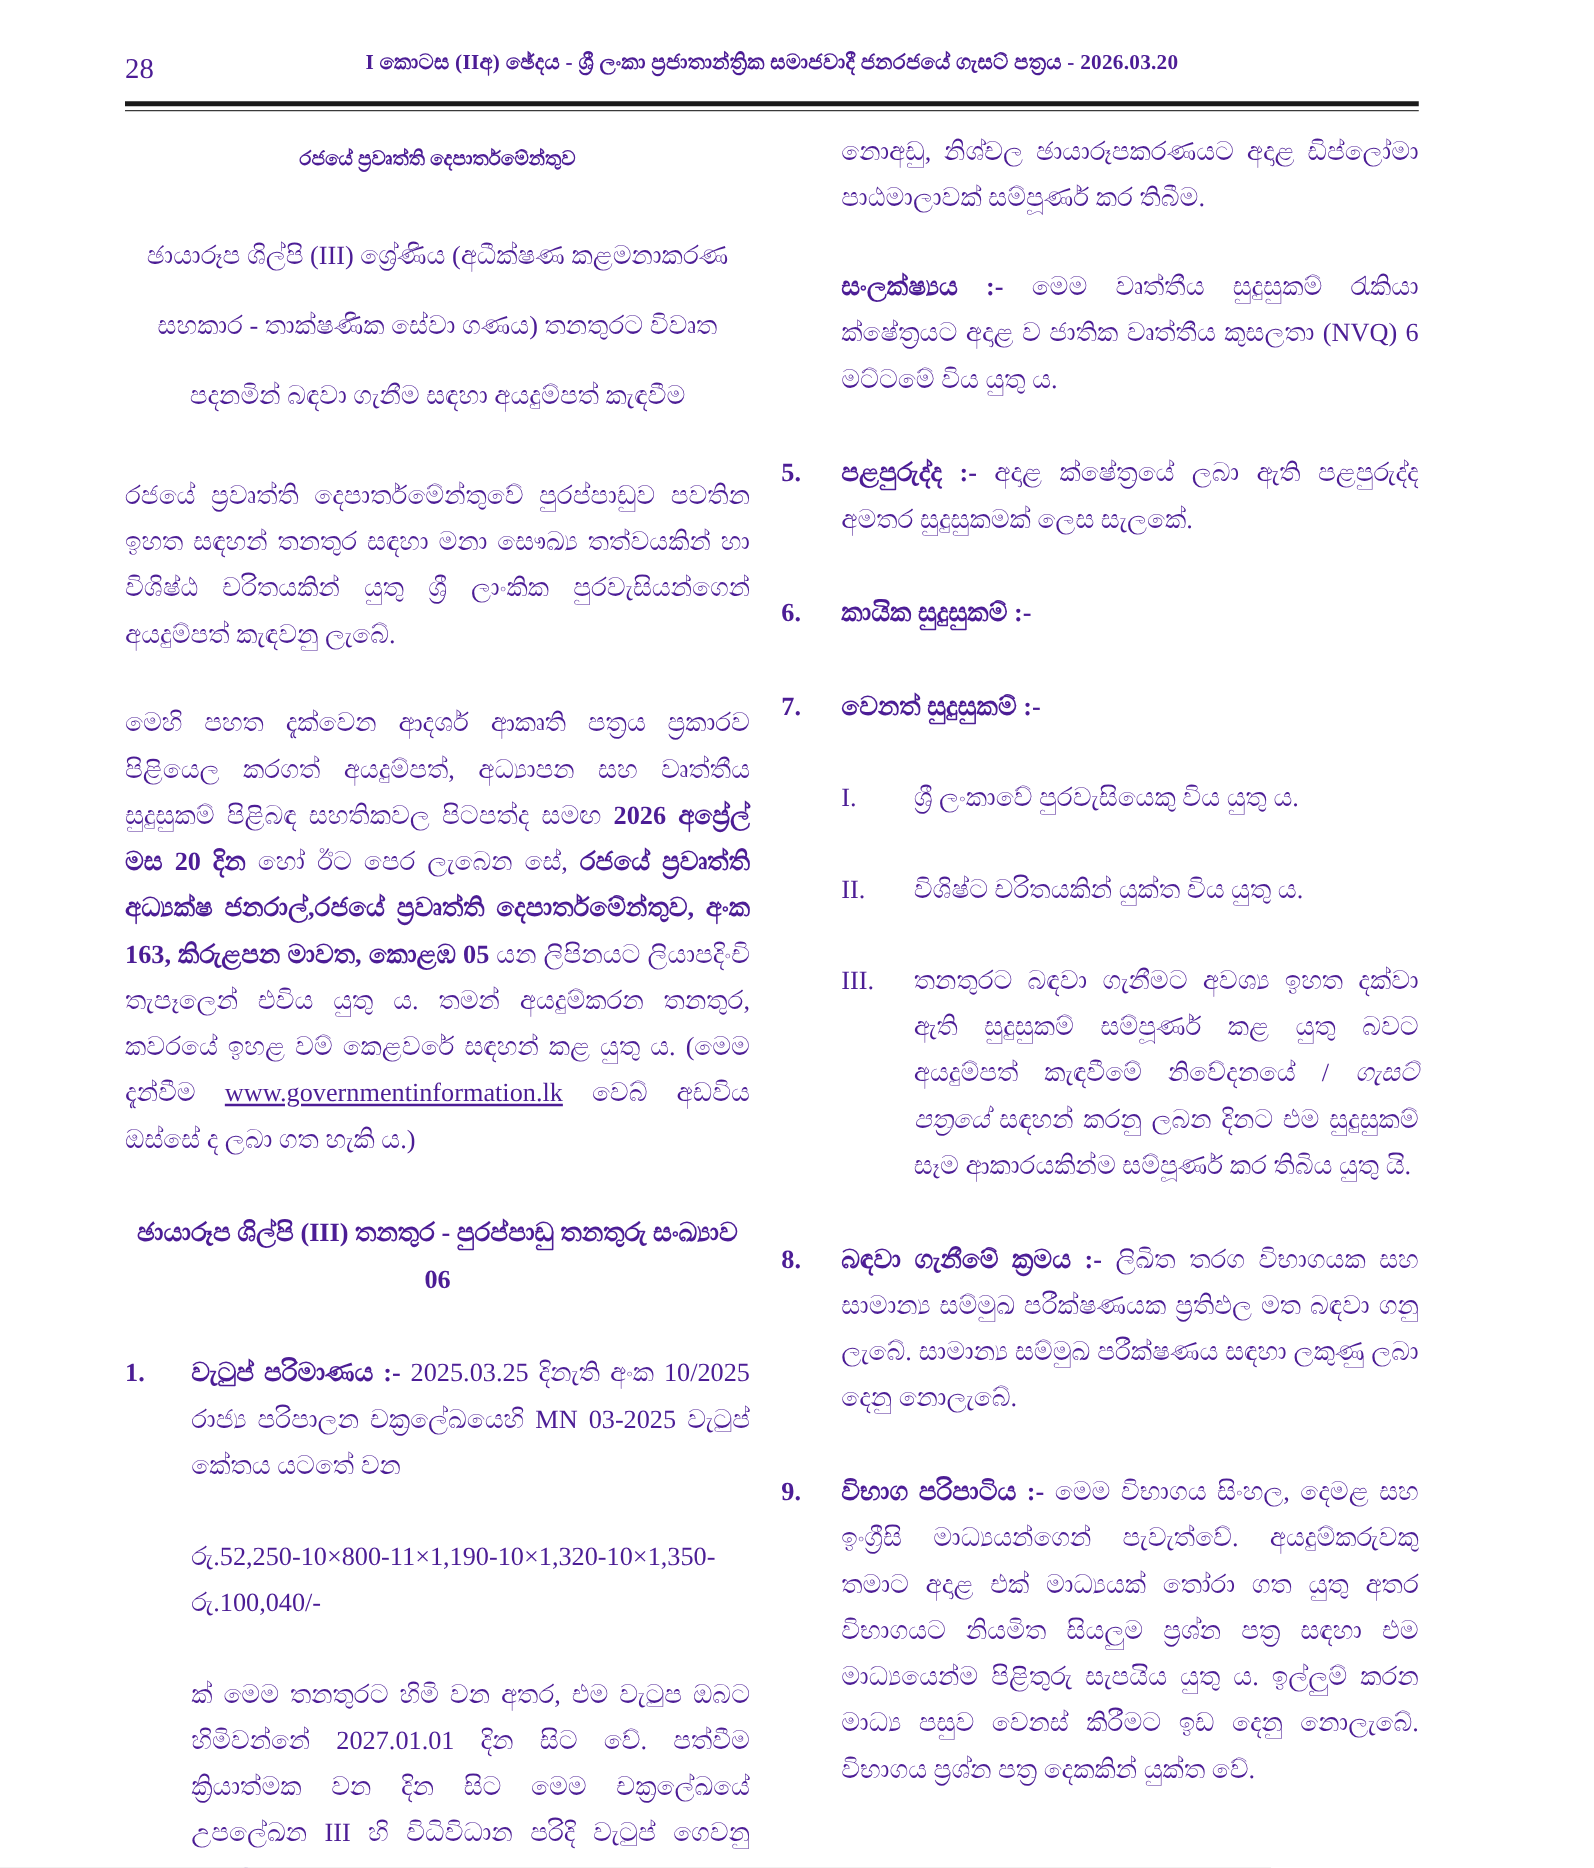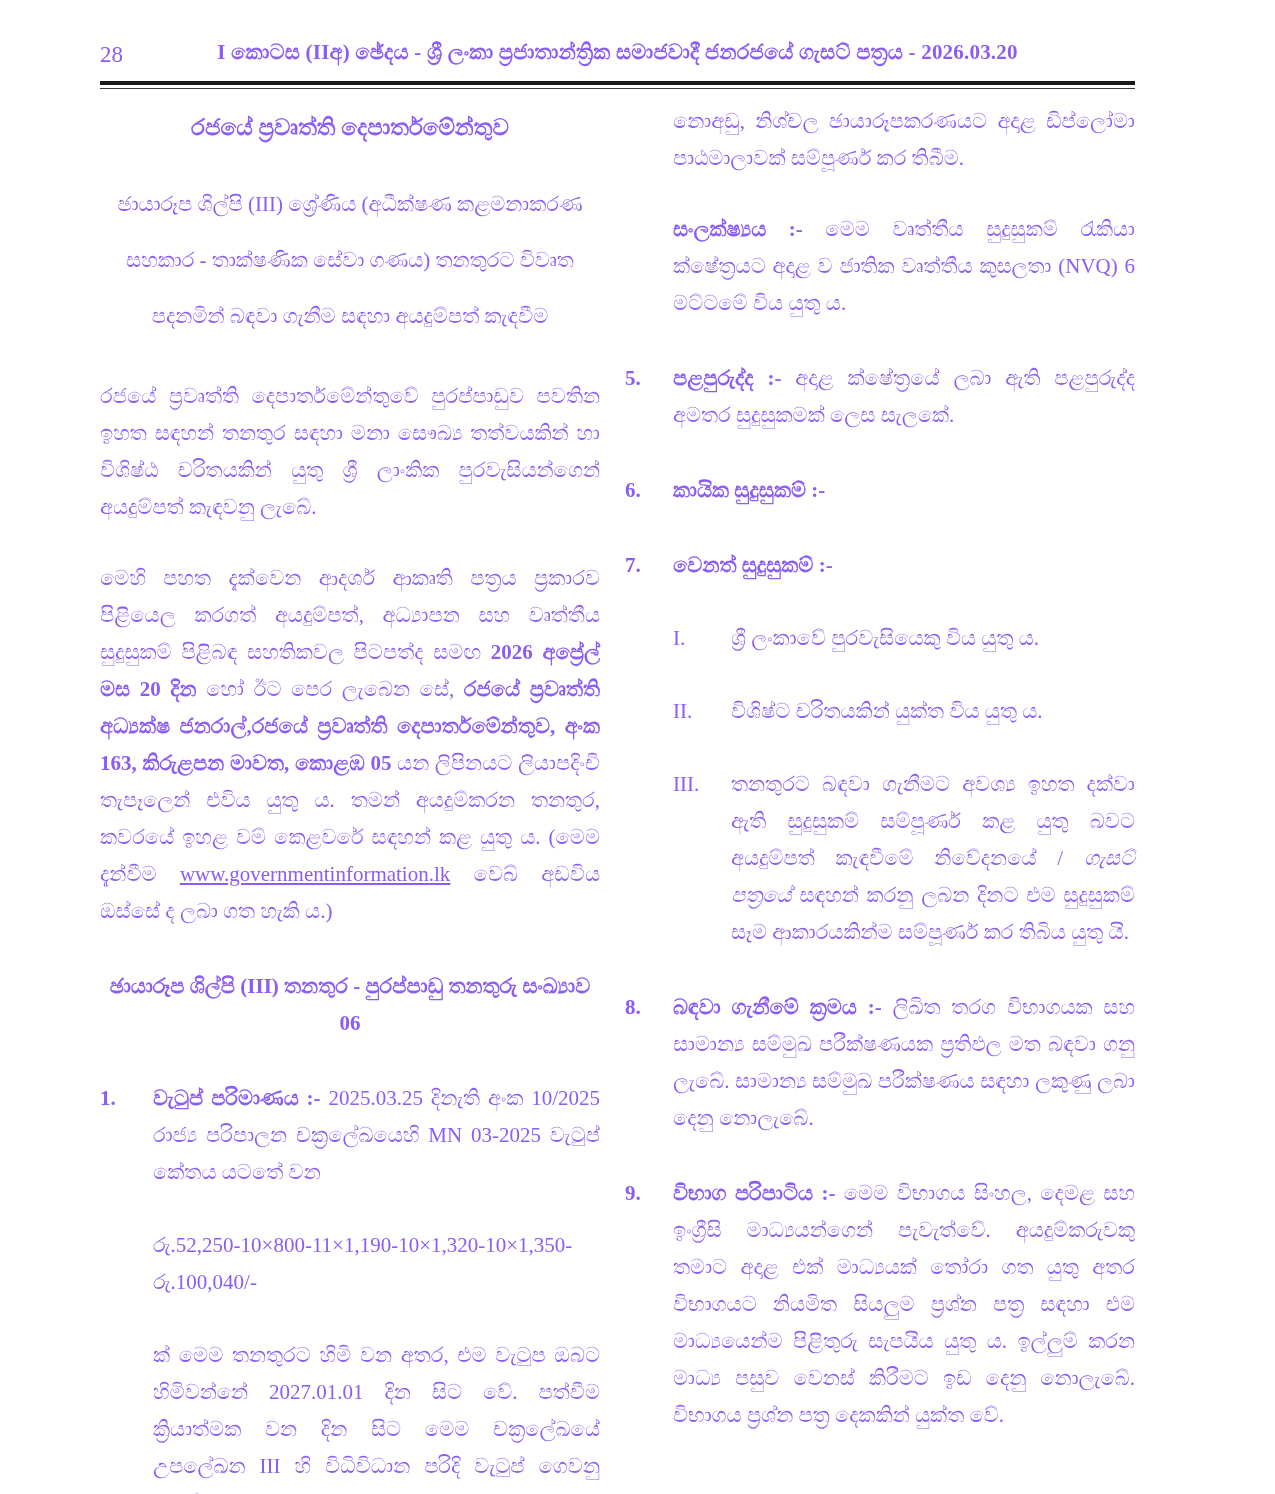--- a/index.html
+++ b/index.html
@@ -1,34 +1,34 @@
 <!DOCTYPE html>
 <html><head>
 <meta charset="utf-8">
 <style>
   html,body{margin:0;padding:0;background:#e8e8e8;}
   .page{
-    width:1275px;height:1494px;background:#ffffff;color:#8b5cf6;
+    width:1275px;height:1494px;background:#ffffff;color:#4c1d95;
     font-family:"Liberation Serif","DejaVu Serif",serif;
     box-sizing:border-box;position:relative;
     padding:40px 140px 10px 100px;overflow:hidden;
   }
   
   .hdr{position:relative;height:36px;}
   .hdr-pageno{position:absolute;left:0;top:2px;font-size:23px;}
-  .hdr-title{text-align:center;font-weight:bold;font-size:21px;letter-spacing:.2px;}
+  .hdr-title{text-align:center;font-weight:bold;font-size:17px;letter-spacing:.2px;}
   .rule-thick{border-top:4px solid #1a1a1a;margin-top:5px;}
   .rule-thin{border-top:1px solid #3a3a3a;margin-top:3px;}
   
   .columns{display:flex;margin-top:14px;align-items:flex-start;}
   .col{font-size:21px;line-height:37px;text-align:justify;}
   .col-left{width:500px;margin-right:25px;flex:none;}
   .col-right{width:510px;flex:none;}
   
-  .dept-title{font-weight:bold;text-align:center;font-size:23px;margin-top:6px;}
+  .dept-title{font-weight:bold;text-align:center;font-size:16px;margin-top:6px;}
   .notice-heading{text-align:center;margin-top:30px;line-height:56px;}
   .para{margin:34px 0 0 0;}
   .url-link{text-decoration:underline;color:inherit;cursor:pointer;}
   .vacancy-line{font-weight:bold;margin-top:38px;text-align:center;}
   
   .item{display:flex;margin-top:38px;}
   .item .no{flex:0 0 53px;font-weight:bold;}
   .item .body{flex:1;min-width:0;}
   .col-right .item .no{flex:0 0 48px;}
   .body .blk{margin-top:36px;}

